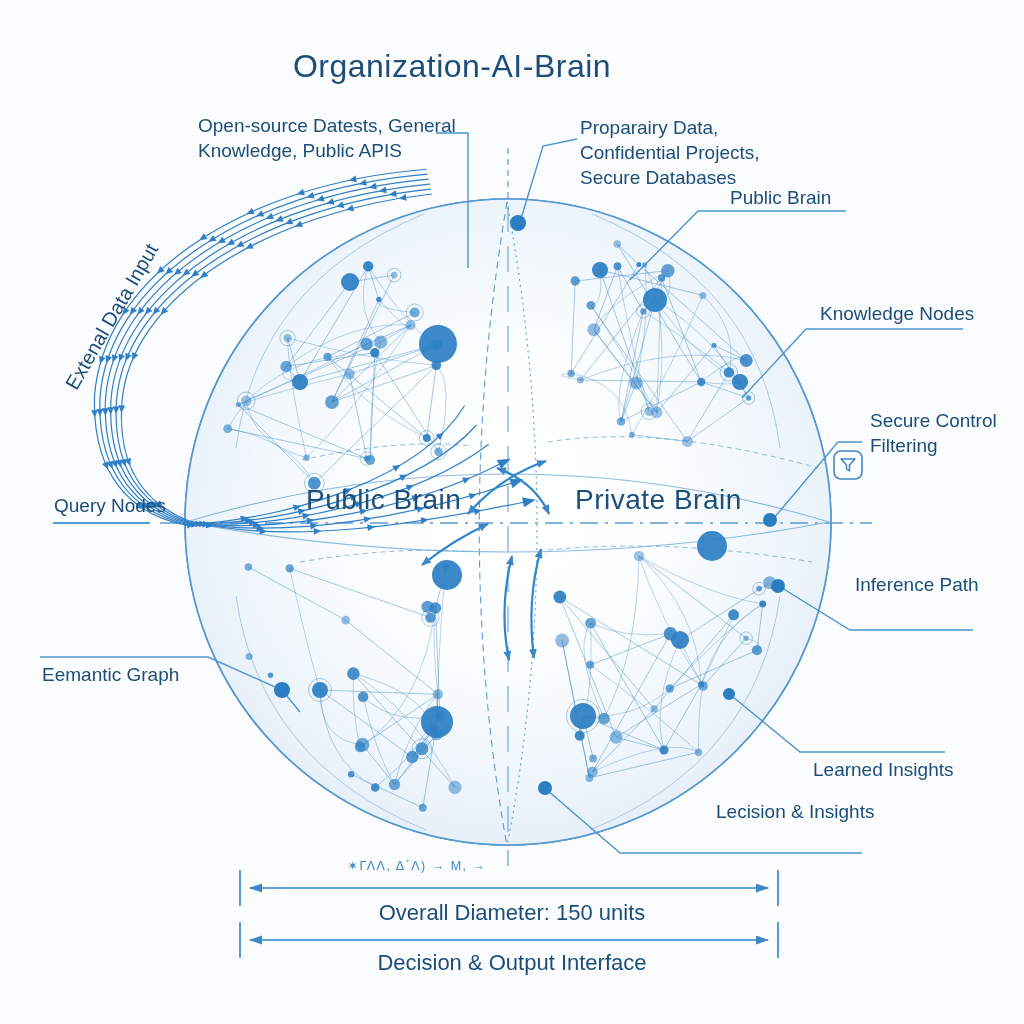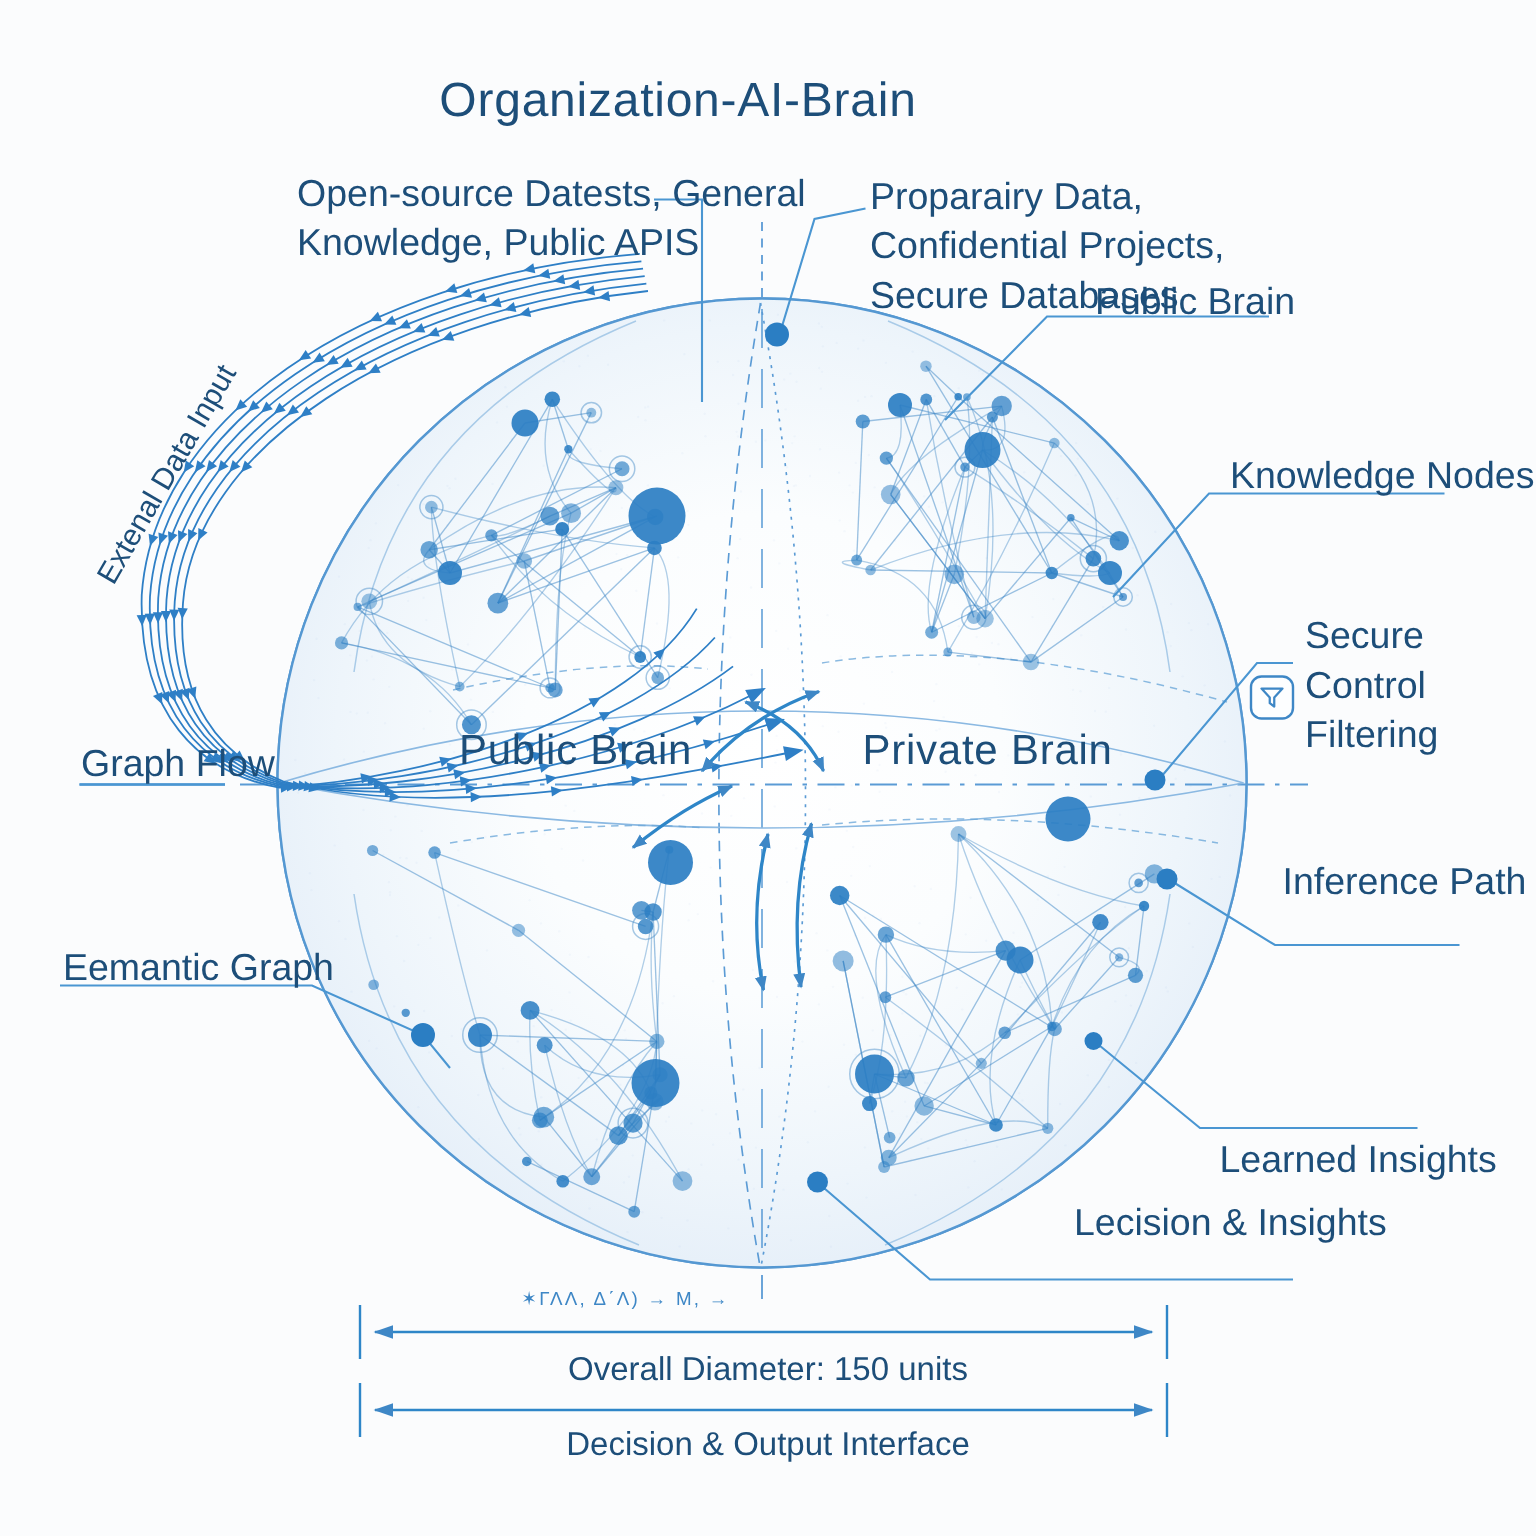--- a/index.html
+++ b/index.html
@@ -1,20 +1,20 @@
 <!DOCTYPE html>
 <html><head>
 <meta charset="utf-8">
 <style>
   html,body{margin:0;padding:0;}
   body{width:1024px;height:1024px;position:relative;overflow:hidden;
        background:#fbfcfd;font-family:"Liberation Sans",sans-serif;}
   #art{position:absolute;left:0;top:0;z-index:1;}
   .label{position:absolute;z-index:2;color:#1d4e79;white-space:pre-line;
-         line-height:1.32;font-size:25px;}
+         line-height:1.32;font-size:19px;}
   .title{position:absolute;z-index:2;color:#1d4e79;font-size:32px;
          letter-spacing:.5px;width:904px;text-align:center;}
   .center-label{font-size:28px;letter-spacing:.5px;}
   .bottom-label{font-size:22px;width:1024px;text-align:center;left:0;}
   .note{font-size:12.5px;color:#3e87c6;letter-spacing:1.5px;width:834px;
         text-align:center;left:0;}
   .rotated{transform:rotate(-60deg);transform-origin:0 100%;font-size:20px;}
 </style>
 </head>
 <body>
@@ -1035,21 +1035,21 @@
 Confidential Projects,
 Secure Databases</div>
 <div class="label" style="left:730px;top:185px;">Public Brain</div>
 <div class="label" style="left:820px;top:301px;">Knowledge Nodes</div>
 <div class="label" style="left:870px;top:408px;">Secure Control
 Filtering</div>
 <div class="label" style="left:855px;top:572px;">Inference Path</div>
 <div class="label" style="left:813px;top:757px;">Learned Insights</div>
 <div class="label" style="left:716px;top:799px;">Lecision &amp; Insights</div>
 <div class="label rotated" style="left:82px;top:368px;">Extenal Data Input</div>
-<div class="label" style="left:54px;top:493px;">Graph Flow</div>
-<div class="label" style="left:42px;top:629px;">Eemantic Graph</div>
+<div class="label" style="left:54px;top:493px;">Query Nodes</div>
+<div class="label" style="left:42px;top:662px;">Eemantic Graph</div>
 
 <div class="label center-label" style="left:306px;top:482px;">Public Brain</div>
 <div class="label center-label" style="left:575px;top:482px;">Private Brain</div>
 
 <div class="label note" style="top:858px;">✶ΓΛΛ, Δ΄Λ) → Μ, →</div>
 <div class="label bottom-label" style="top:898px;">Overall Diameter: 150 units</div>
 <div class="label bottom-label" style="top:948px;">Decision &amp; Output Interface</div>
 
 </body></html>

